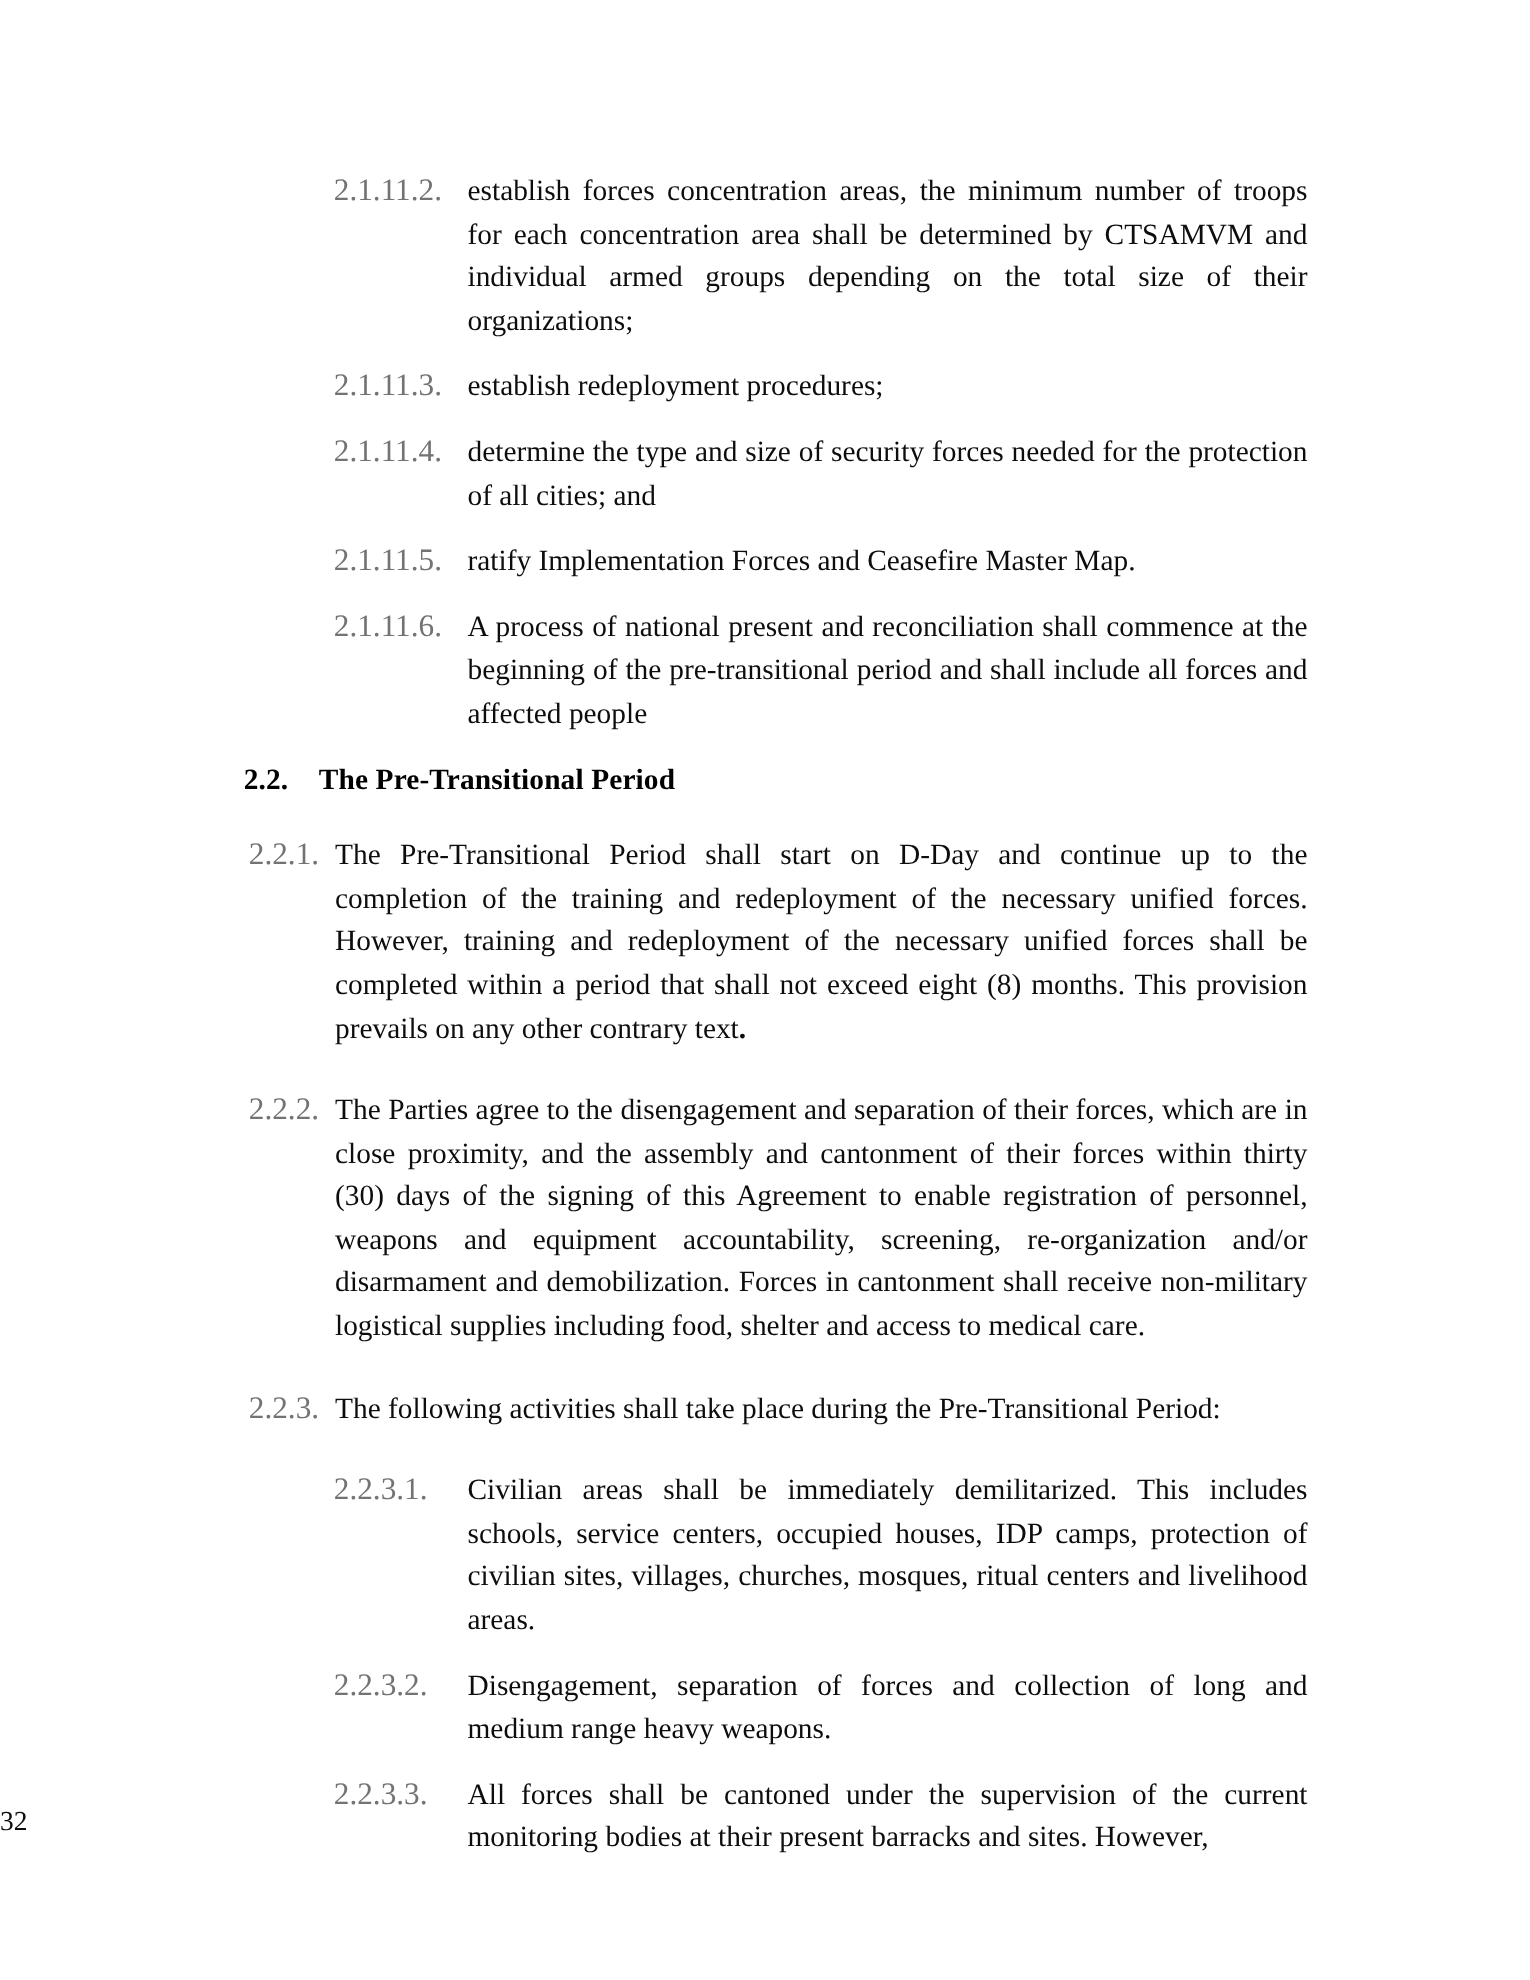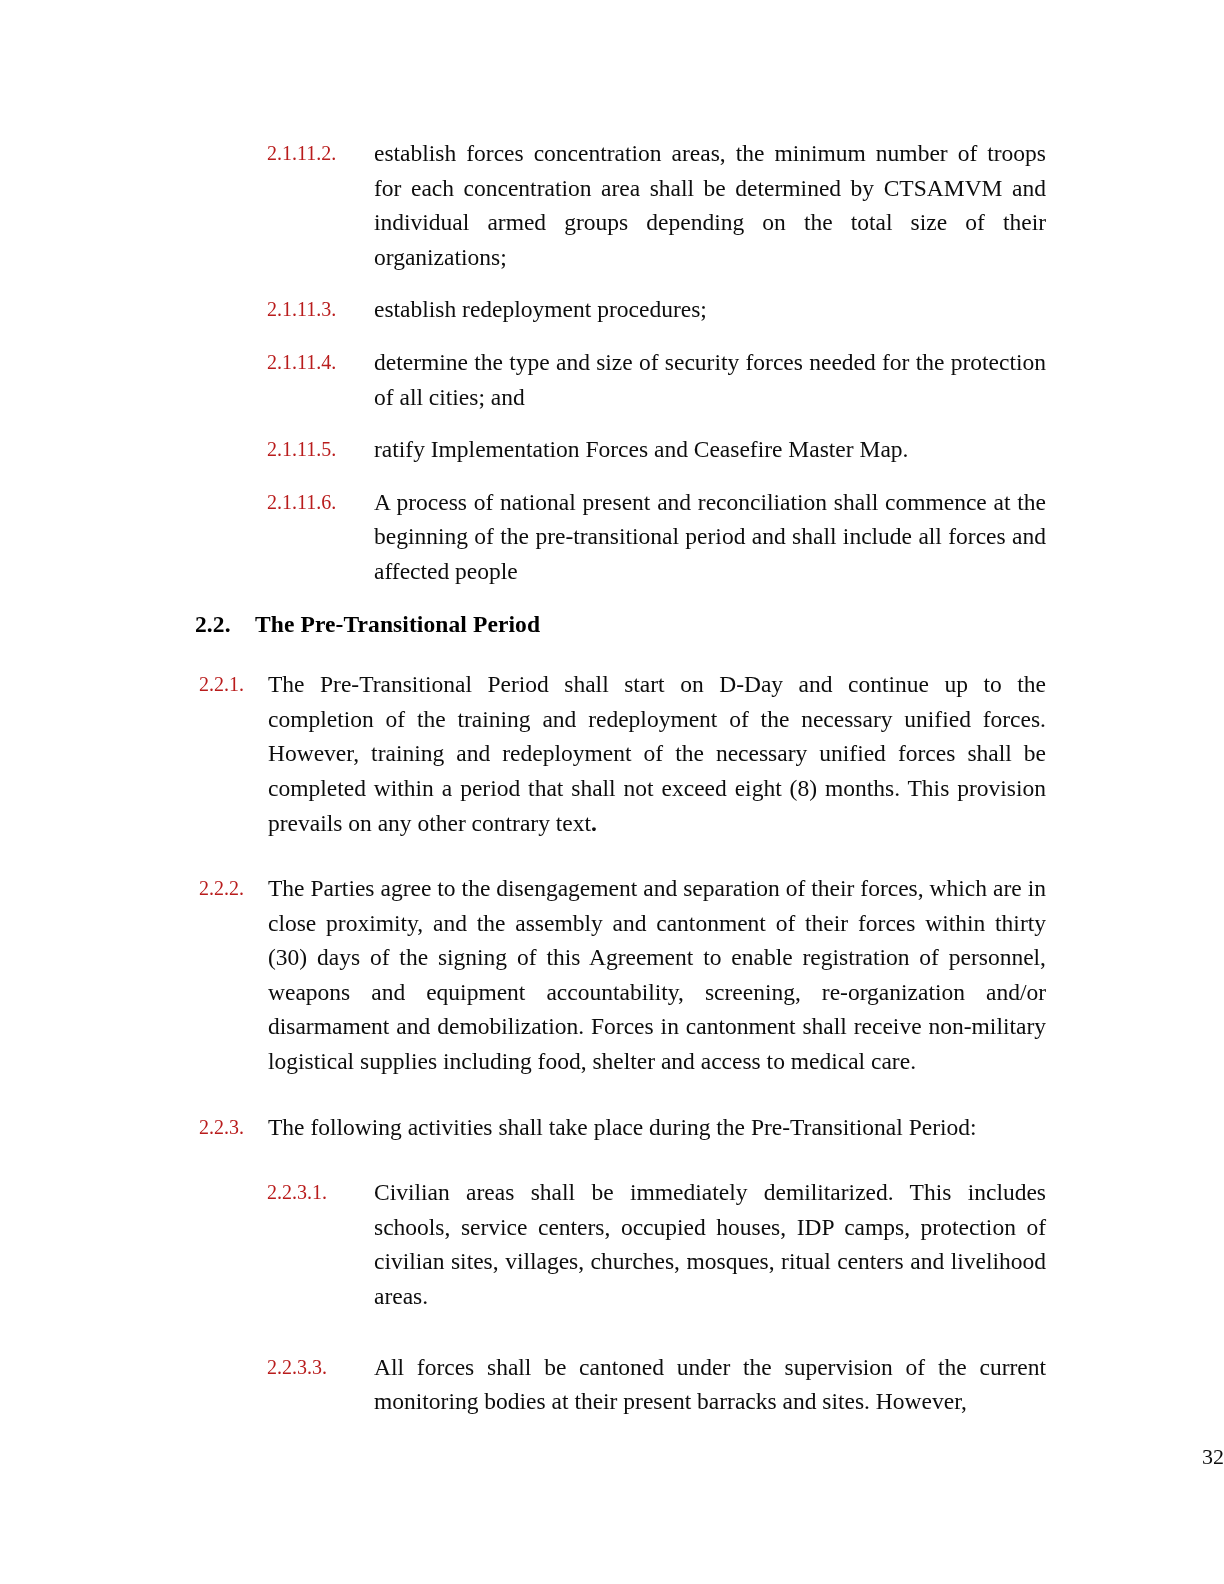--- a/index.html
+++ b/index.html
@@ -40,24 +40,24 @@
     position: relative;
     font-size: 23.5px;
     line-height: 34.6px;
     text-align: justify;
     text-justify: inter-word;
     color: #0d0d0d;
   }
   .clause > .num {
     position: absolute;
     top: 0;
-    font-size: 20px;
+    font-size: 25px;
     line-height: 34.6px;
     white-space: nowrap;
-    color: #b91c1c;
+    color: #737373;
   }
   .clause > .body {
     display: block;
     text-align: justify;
     text-align-last: left;
   }
 
   
   .lvl4 {
     margin-left: 87px;          
@@ -96,21 +96,21 @@
   .gap-xl { height: 31px; }
 
   .strong-dot { font-weight: bold; }
 
   
   .folio {
     position: absolute;
     left: 0;
     top: 1444px;
     width: 1224px;
-    text-align: right;
+    text-align: left;
     font-size: 22px;
     line-height: 26px;
     color: #0d0d0d;
   }
 </style>
 </head>
 <body>
 
 <div class="page">
 
@@ -169,20 +169,24 @@
       <span class="body">The following activities shall take place during the Pre-Transitional Period:</span>
     </div>
     <div class="gap-xl"></div>
 
     <div class="clause lvl4">
       <span class="num">2.2.3.1.</span>
       <span class="body">Civilian areas shall be immediately demilitarized. This includes schools, service centers, occupied houses, IDP camps, protection of civilian sites, villages, churches, mosques, ritual centers and livelihood areas.</span>
     </div>
     <div class="gap-md"></div>
 
+    <div class="clause lvl4">
+      <span class="num">2.2.3.2.</span>
+      <span class="body">Disengagement, separation of forces and collection of long and medium range heavy weapons.</span>
+    </div>
     <div class="gap-md"></div>
 
     <div class="clause lvl4">
       <span class="num">2.2.3.3.</span>
       <span class="body">All forces shall be cantoned under the supervision of the current monitoring bodies at their present barracks and sites. However,</span>
     </div>
 
   </div>
 
   <div class="folio">32</div>

